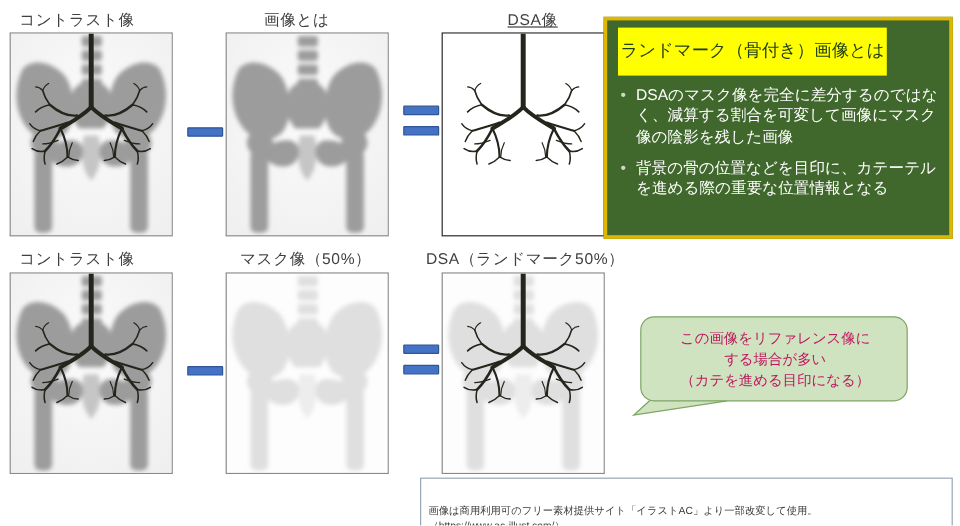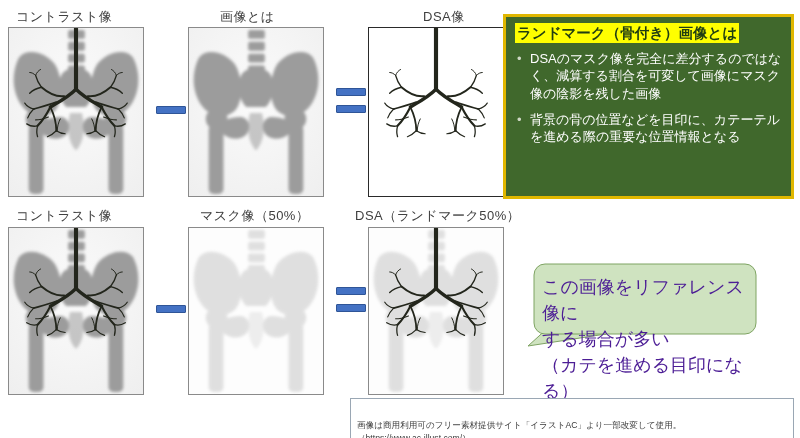--- a/index.html
+++ b/index.html
@@ -50,24 +50,24 @@
     left:503px;top:14px;width:291px;height:185px;
     background:#40682c;
     border:3px solid #e0b700;
     box-sizing:border-box;
     padding:6px 8px 6px 9px;
   }
   .infobox .title{
     display:inline-block;
     background:#ffff00;
     color:#1f3d12;
-    font-weight:bold;
+    font-weight:normal;
     font-size:14.5px;
     line-height:1.25;
-    padding:1px 2px;
+    padding:11px 2px;
     letter-spacing:0px;
   }
   .infobox ul{
     list-style:none;
     margin:7px 0 0 0;padding:0;
   }
   .infobox li{
     position:relative;
     color:#ffffff;
     font-size:13px;
@@ -82,23 +82,24 @@
     color:#cfd8c5;font-size:13px;
   }
   .infobox b{font-weight:normal;}
 
   
   .callout-wrap{position:absolute;left:498px;top:262px;width:290px;height:110px;}
   .callout-wrap svg{position:absolute;left:0;top:0;}
   .callout-text{
     position:absolute;
     left:44px;top:12px;width:208px;
-    font-size:18px;
+    text-align:center;
+    font-size:12px;
     line-height:1.45;
-    color:#4c1d95;
+    color:#be185d;
     white-space:pre-line;
   }
 
   
   .footer{
     position:absolute;
     left:350px;top:398px;width:444px;height:34px;
     border:1px solid #9aa7b4;
     box-sizing:border-box;
     background:#ffffff;
@@ -109,21 +110,21 @@
     white-space:pre-line;
   }
 </style>
 </head>
 <body>
 
 <div class="slide">
 
   <div class="caption" style="left:16px;top:8px;">コントラスト像</div>
   <div class="caption" style="left:220px;top:8px;">画像とは</div>
-  <div class="caption" style="left:423px;top:8px;">DSA像</div>
+  <div class="caption" style="left:423px;top:8px;text-decoration:underline;">DSA像</div>
 
   <div class="panel" style="left:8px;top:27px;width:136px;height:170px;">
     <svg viewBox="0 0 136 170" preserveAspectRatio="none">
       <defs>
         <radialGradient id="bgA" cx="50%" cy="40%" r="75%">
           <stop offset="0%" stop-color="#fbfbfb"></stop>
             <stop offset="100%" stop-color="#efefef"></stop>
         </radialGradient>
         <filter id="blurA" x="-25%" y="-25%" width="150%" height="150%">
           <feGaussianBlur stdDeviation="1.6"></feGaussianBlur>

